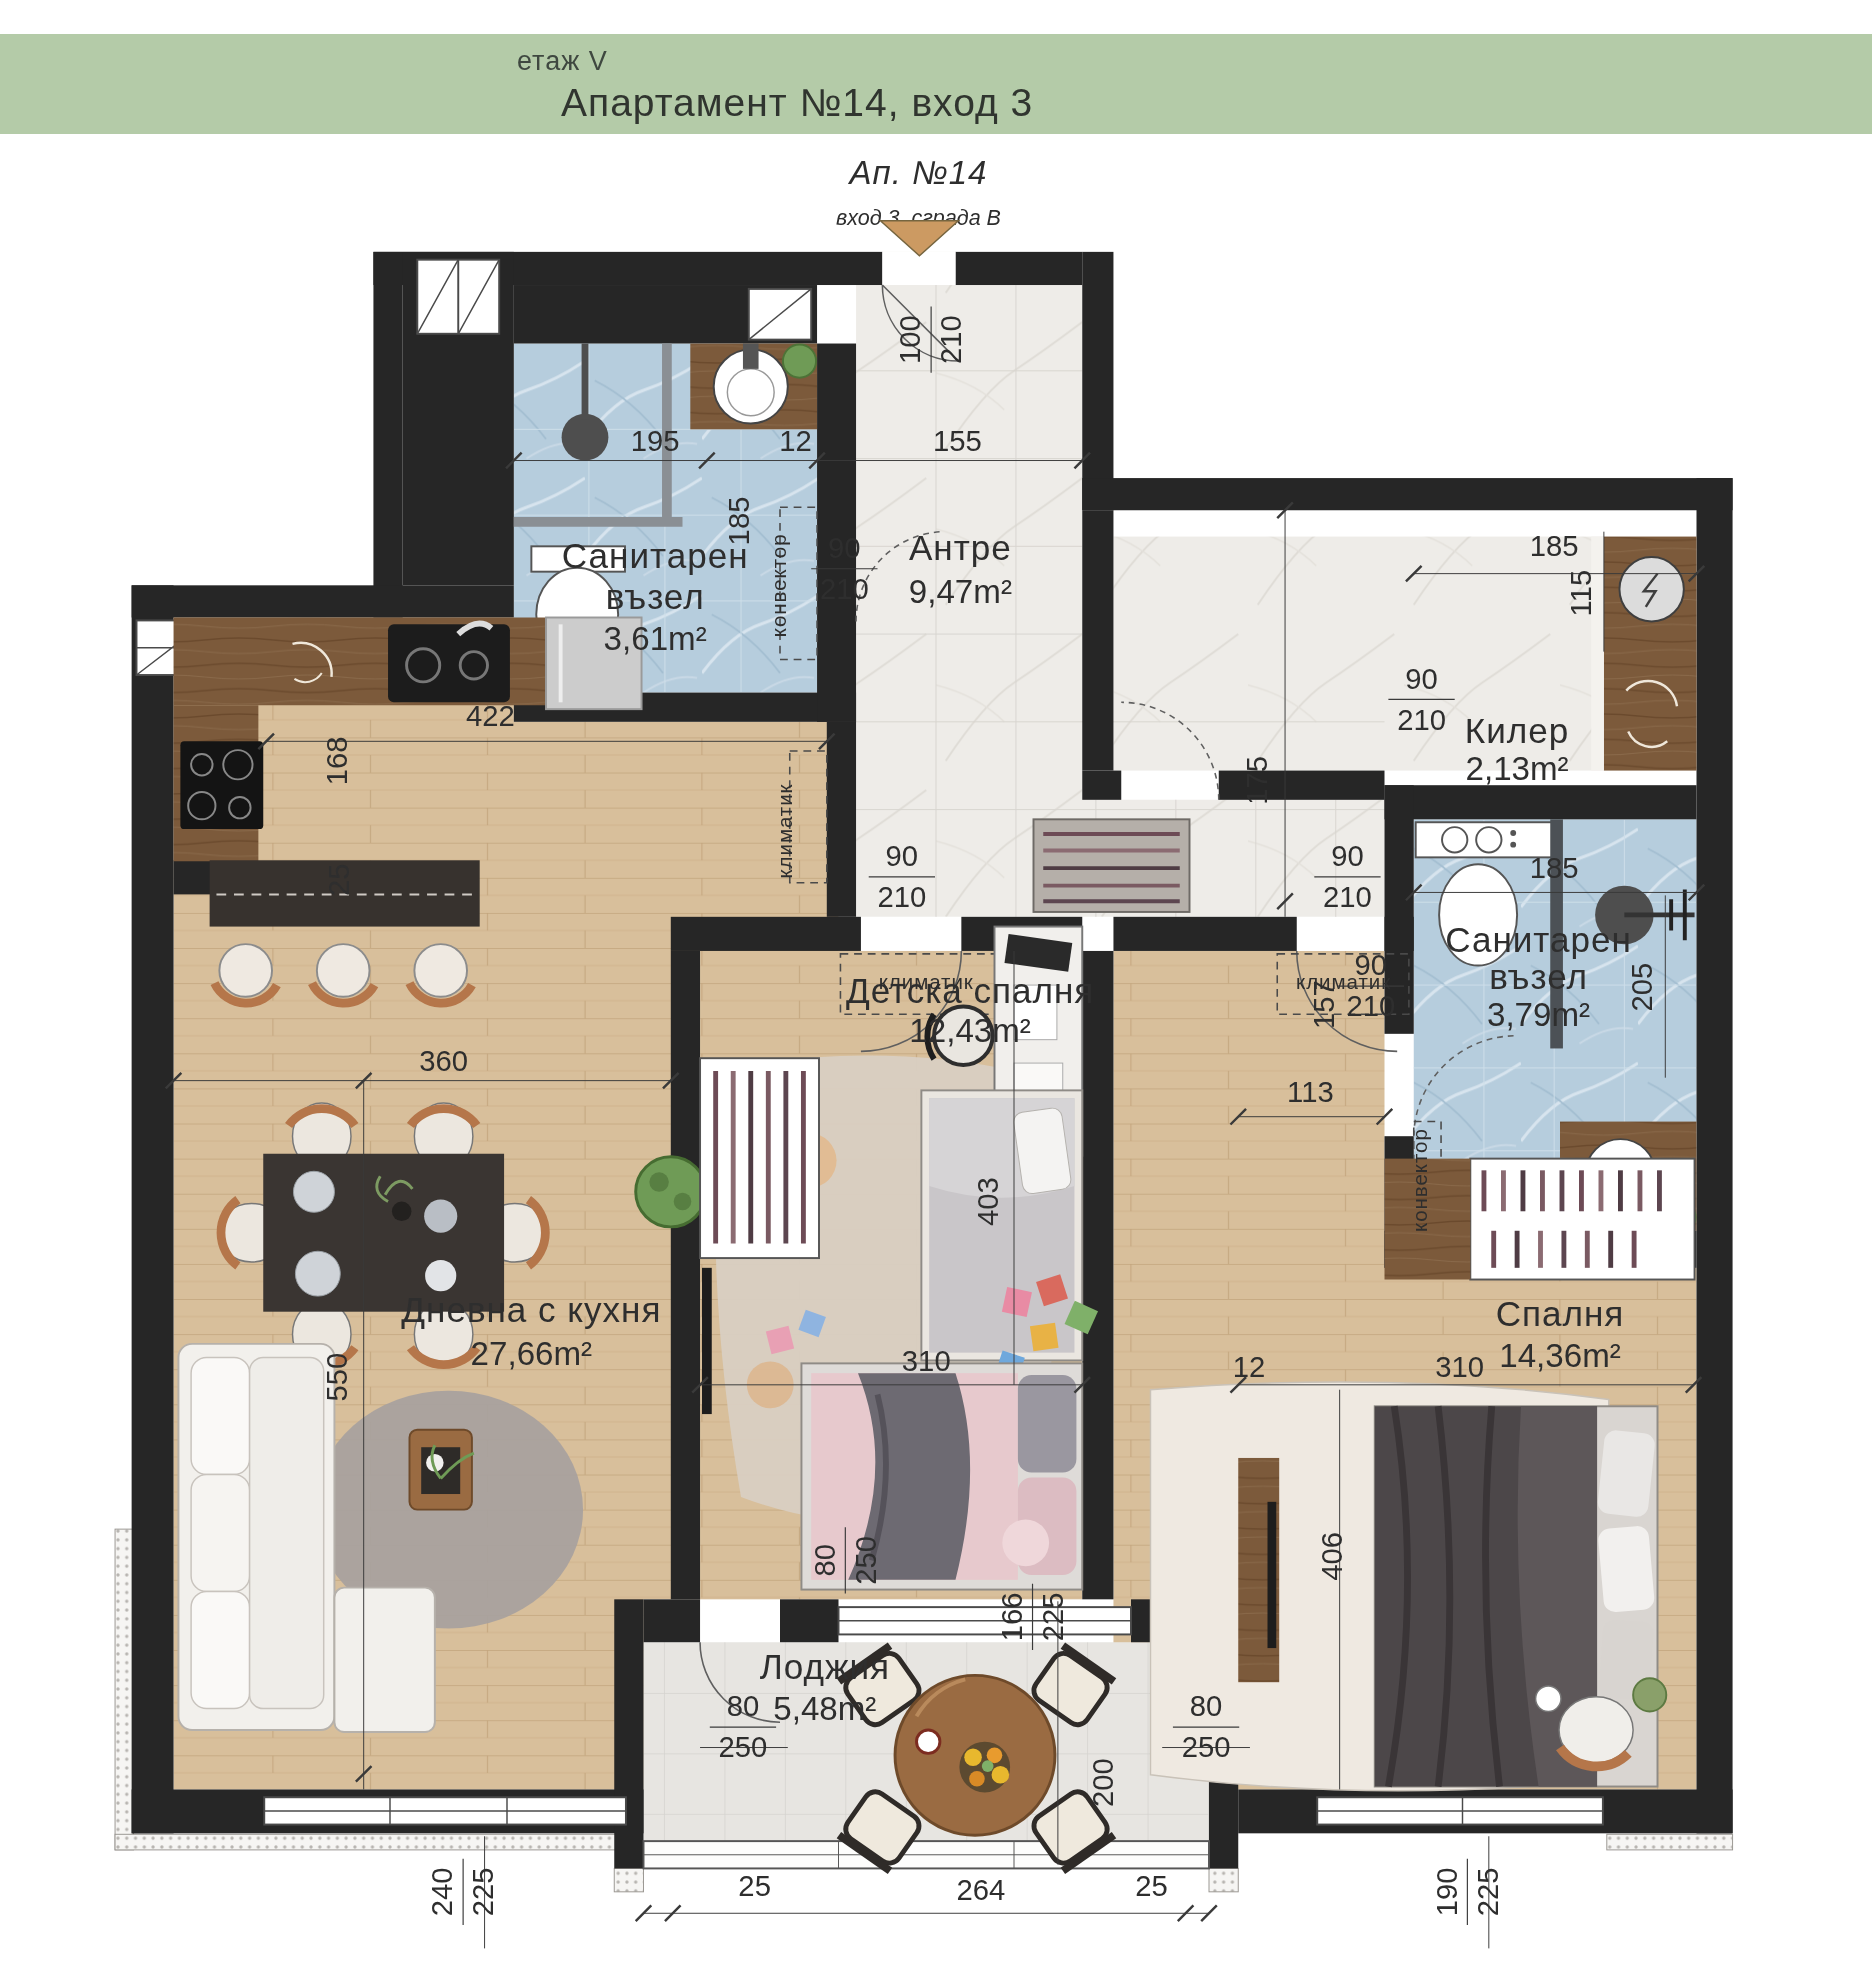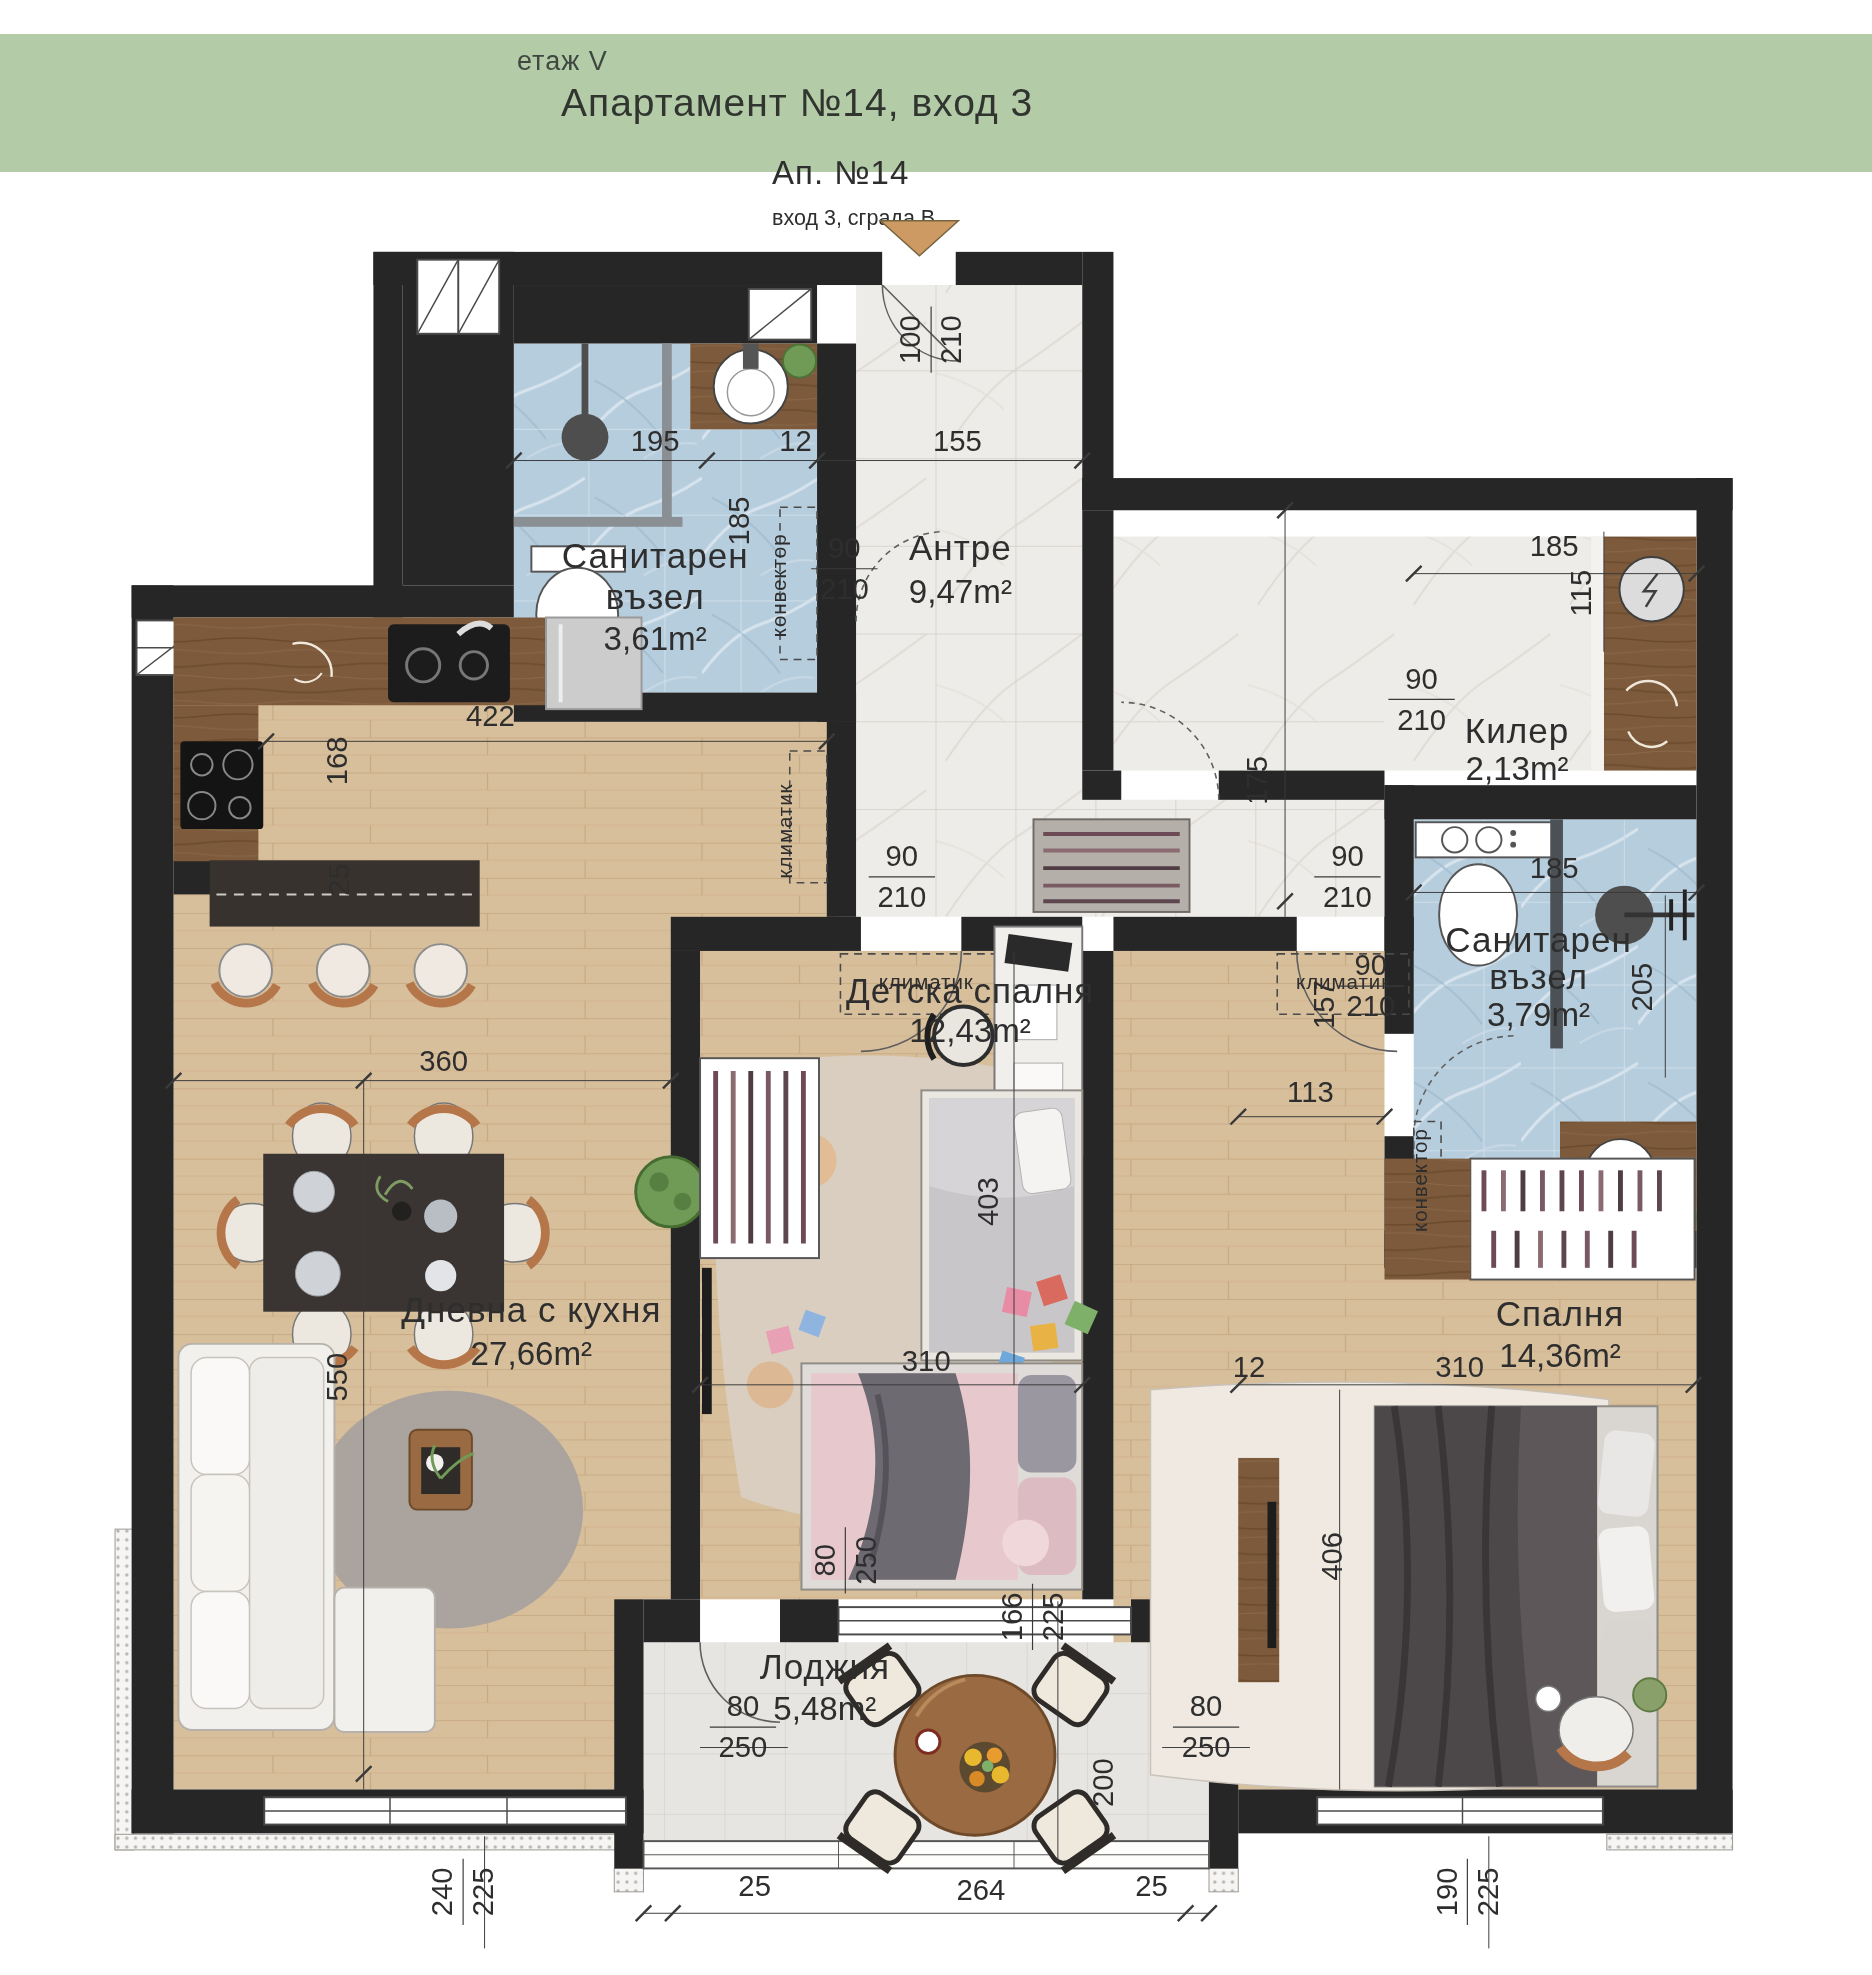--- a/index.html
+++ b/index.html
@@ -1,23 +1,23 @@
 <!DOCTYPE html>
 <html><head>
 <meta charset="utf-8">
 <style>
   html,body{margin:0;padding:0;background:#ffffff;}
   .page{position:relative;width:1872px;height:1976px;background:#fff;overflow:hidden;
         font-family:"Liberation Sans", sans-serif;color:#2f2f2f;}
-  .band{position:absolute;left:0;top:34px;width:1872px;height:138px;}
+  .band{position:absolute;left:0;top:34px;width:1872px;height:100px;}
   .band-floor{position:absolute;left:517px;top:11.7px;font-size:27px;color:#3f4840;letter-spacing:1px;}
   .band-title{position:absolute;left:561px;top:47px;font-size:39px;color:#30352f;letter-spacing:1px;}
   .band-bld{position:absolute;right:39px;top:7.8px;font-size:57px;font-weight:bold;
             color:rgba(255,255,255,.92);letter-spacing:9.8px;}
-  .ent-label{position:absolute;left:772px;top:154px;width:293px;text-align:left;}
+  .ent-label{position:absolute;left:772px;top:154px;width:293px;text-align:center;font-style:italic;}
   .ent-l1{font-size:33px;color:#2e2e2e;letter-spacing:1px;}
   .ent-l2{font-size:21.5px;color:#2e2e2e;margin-top:14px;}
   svg text{fill:#2e2e2e;}
   .dim{font-size:30px;}
   .dim-s{font-size:21px;letter-spacing:1px;}
   .rname{font-size:36px;letter-spacing:1px;}
   .rarea{font-size:34px;}
 </style>
 </head>
 <body>

